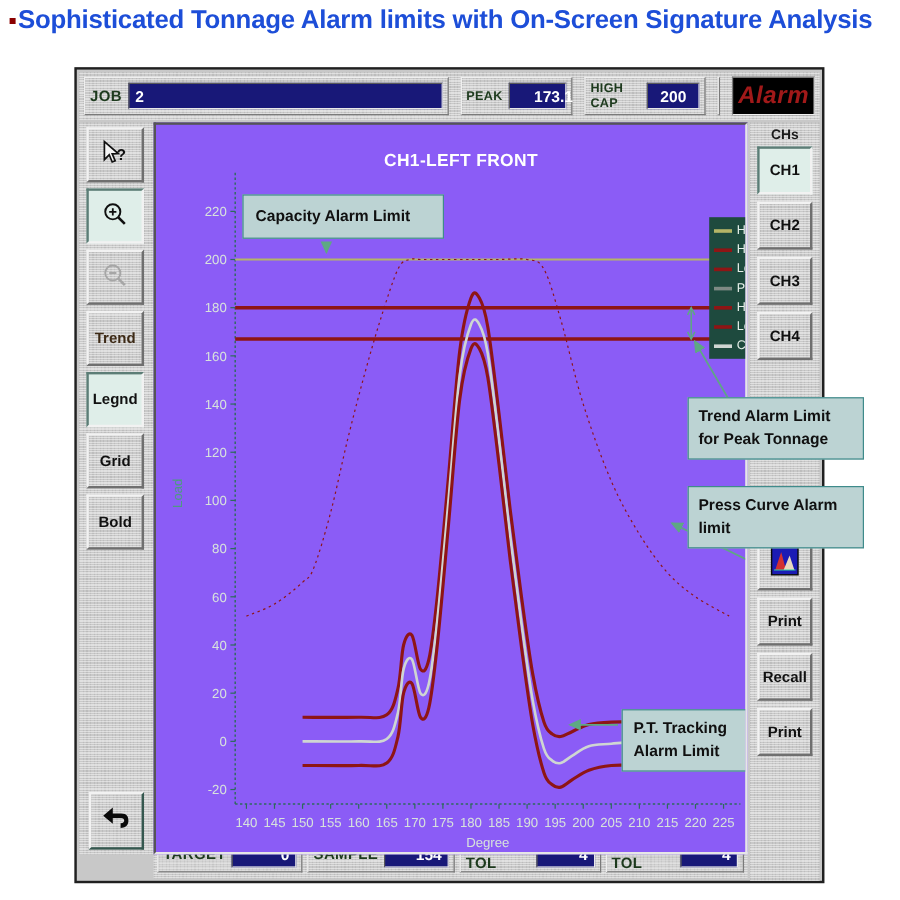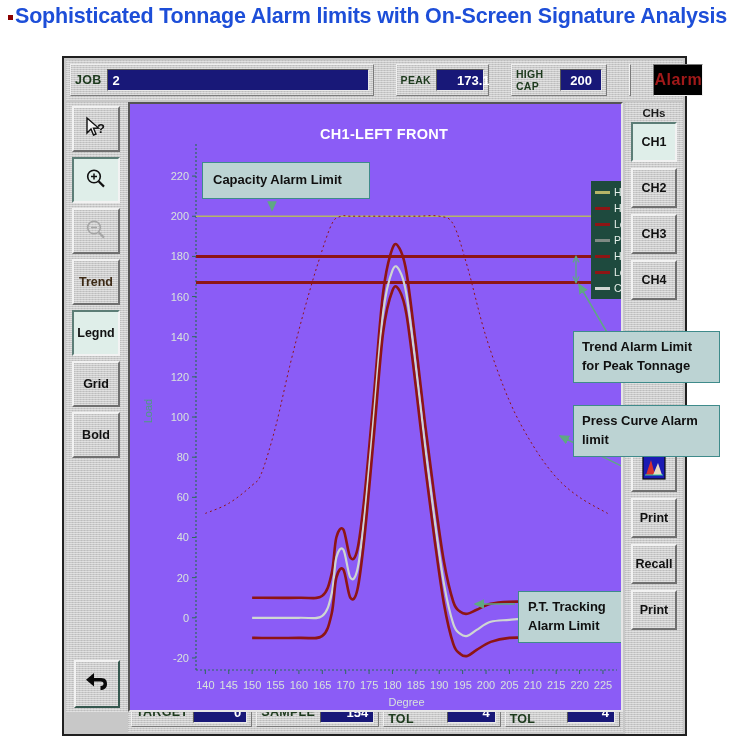--- a/index.html
+++ b/index.html
@@ -54,21 +54,21 @@
   }
 
   
   #top-bar {
     position: absolute;
     left: 2px; top: 2px;
     width: 617px; height: 40px;
     display: flex;
     align-items: center;
     padding: 2px 4px;
-    gap: 22px;
+    gap: 10px;
   }
   .panel3d {
     border-top: 1px solid #efefef;
     border-left: 1px solid #efefef;
     border-right: 1px solid #7a7a7a;
     border-bottom: 1px solid #7a7a7a;
   }
   .field-group {
     display: flex; align-items: center;
     height: 32px;
@@ -100,29 +100,30 @@
   #highcap-value { width: 54px; text-align: center; }
 
   #spacer-panel {
     flex: 1 1 auto;
     height: 32px;
   }
   #alarm-indicator {
     width: 84px; height: 32px;
     background: #000000;
     color: #a11919;
-    font-size: 16px;
+    font-size: 20px;
     font-weight: bold;
     text-align: center;
     line-height: 30px;
     border-top: 1px solid #7a7a7a;
     border-left: 1px solid #7a7a7a;
     border-right: 1px solid #efefef;
     border-bottom: 1px solid #efefef;
     letter-spacing: 0.5px;
+    font-style: italic;
   }
 
   
   #left-toolbar {
     position: absolute;
     left: 2px; top: 44px;
     width: 62px; height: 610px;
     padding: 4px 6px;
   }
   .tool-btn {

